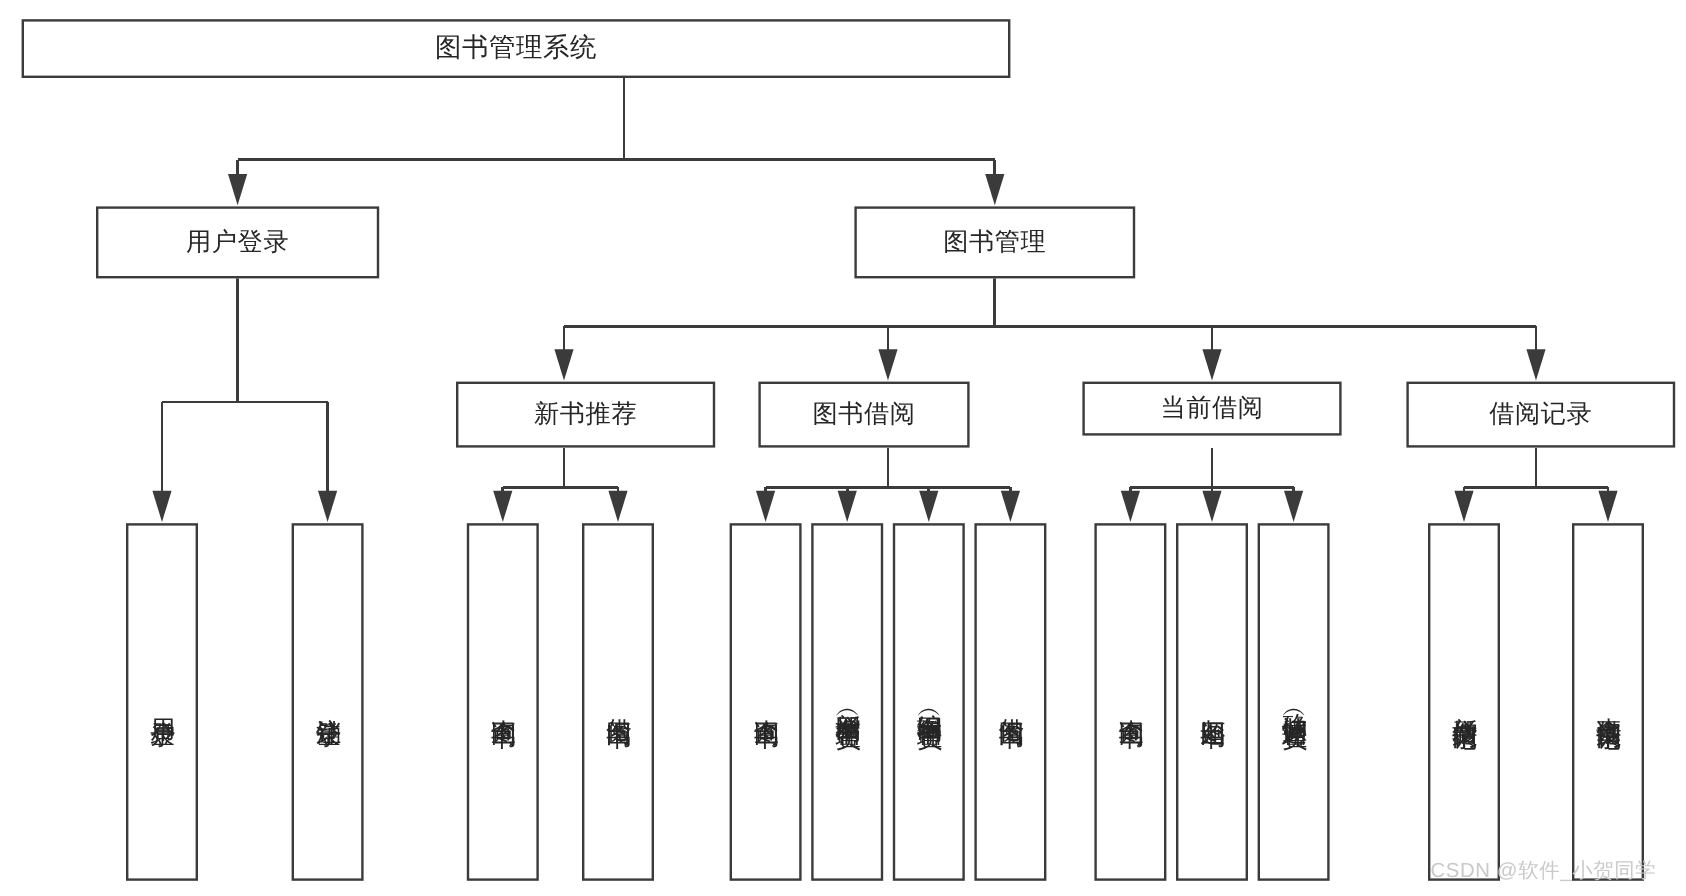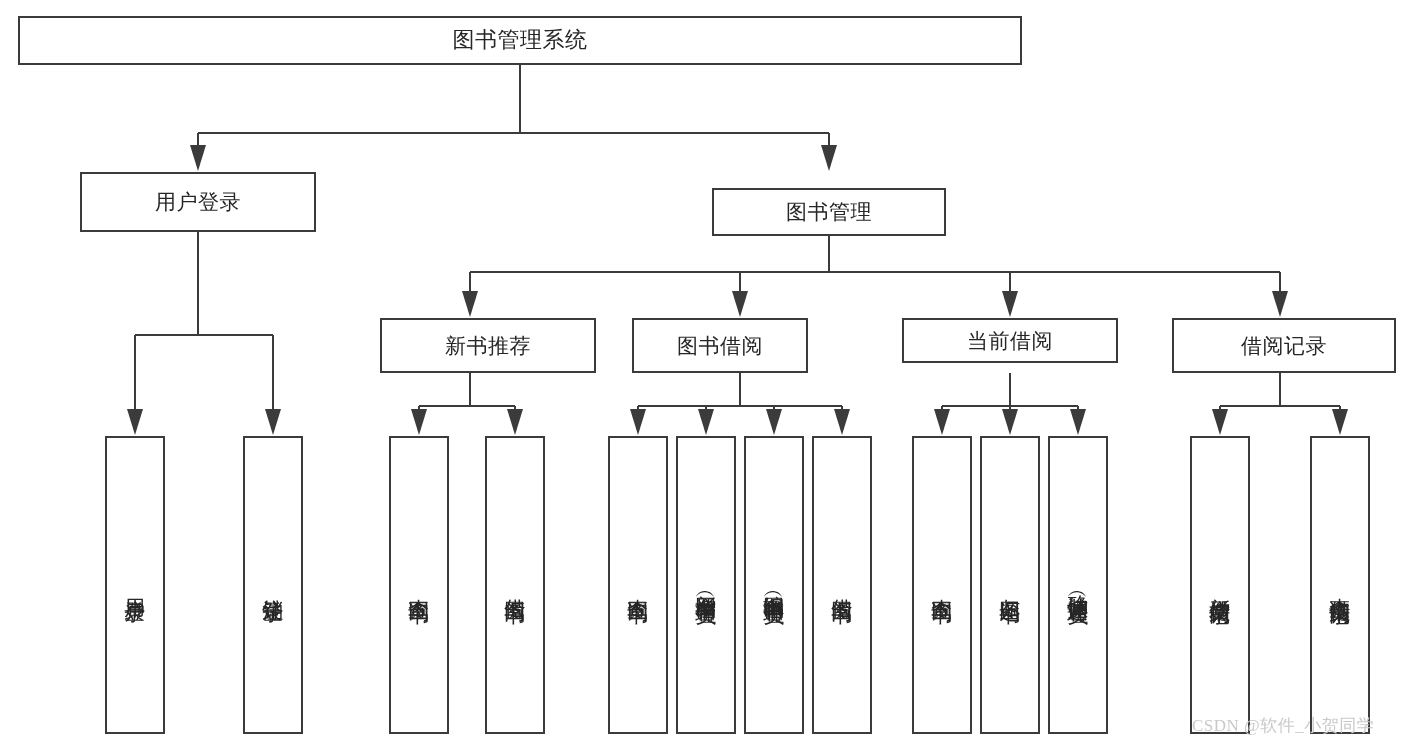--- a/index.html
+++ b/index.html
@@ -119,27 +119,27 @@
         <polygon points="1070,409 1086,409 1078,435" fill="#3b3b3b"></polygon>
         <line x1="1280" y1="373" x2="1280" y2="406" stroke="#3b3b3b" stroke-width="2.4" shape-rendering="crispEdges"></line>
         <line x1="1220" y1="406" x2="1340" y2="406" stroke="#3b3b3b" stroke-width="2.4" shape-rendering="crispEdges"></line>
         <line x1="1220" y1="406" x2="1220" y2="414" stroke="#3b3b3b" stroke-width="2.4" shape-rendering="crispEdges"></line>
         <polygon points="1212,409 1228,409 1220,435" fill="#3b3b3b"></polygon>
         <line x1="1340" y1="406" x2="1340" y2="414" stroke="#3b3b3b" stroke-width="2.4" shape-rendering="crispEdges"></line>
         <polygon points="1332,409 1348,409 1340,435" fill="#3b3b3b"></polygon>
       </g>
   </svg>
   <div id="node-layer">
-      <div class="node-box horizontal root" style="left: 18px; top: 16px; width: 1004px; height: 49px;">
+      <div class="node-box horizontal root" style="left: 18px; top: 16px; width: 824px; height: 49px;">
         <span class="node-label">图书管理系统</span>
       </div>
       <div class="node-box horizontal" style="left: 80px; top: 172px; width: 236px; height: 60px;">
         <span class="node-label">用户登录</span>
       </div>
-      <div class="node-box horizontal" style="left: 712px; top: 188px; width: 234px; height: 48px; align-items: center;">
+      <div class="node-box horizontal" style="left: 712px; top: 172px; width: 234px; height: 60px; align-items: center;">
         <span class="node-label">图书管理</span>
       </div>
       <div class="node-box horizontal" style="left: 380px; top: 318px; width: 216px; height: 55px;">
         <span class="node-label">新书推荐</span>
       </div>
       <div class="node-box horizontal" style="left: 632px; top: 318px; width: 176px; height: 55px;">
         <span class="node-label">图书借阅</span>
       </div>
       <div class="node-box horizontal" style="left: 902px; top: 318px; width: 216px; height: 45px;">
         <span class="node-label">当前借阅</span>
@@ -180,14 +180,14 @@
       <div class="node-box vertical" style="left: 1048px; top: 436px; width: 60px; height: 298px;">
         <span class="node-label">确认归还（管理员）</span>
       </div>
       <div class="node-box vertical" style="left: 1190px; top: 436px; width: 60px; height: 298px;">
         <span class="node-label">新增借阅记录</span>
       </div>
       <div class="node-box vertical" style="left: 1310px; top: 436px; width: 60px; height: 298px;">
         <span class="node-label">查询借阅记录</span>
       </div>
     </div>
-  <div class="watermark" style="left: 1192px; top: 714px; color: rgb(201, 201, 201); font-family: Liberation Serif, serif;">CSDN @软件_小贺同学</div>
+  <div class="watermark" style="left: 1192px; top: 714px; color: rgb(201, 201, 201);">CSDN @软件_小贺同学</div>
 </div>
 
 </body></html>

